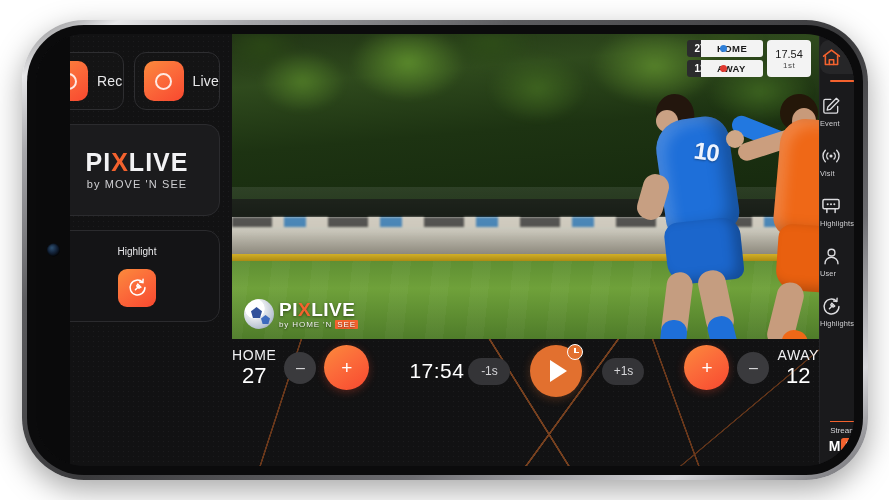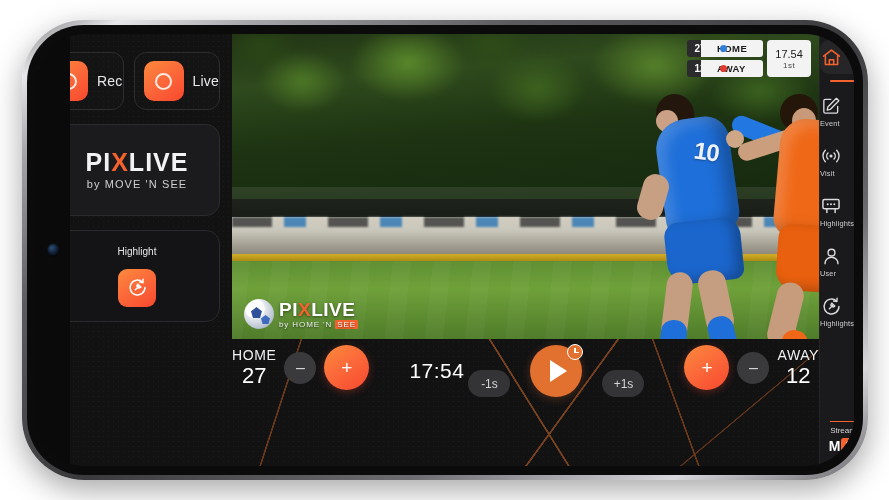--- a/index.html
+++ b/index.html
@@ -243,21 +243,21 @@
   .rnd { border-radius:50%; display:flex; align-items:center; justify-content:center; border:none; }
   .rnd-minus { width:32px; height:32px; background:#3a3a3d; }
   .rnd-plus  { width:45px; height:45px;
                background: linear-gradient(145deg,#fb8a3c 0%,#fb6b3a 45%,#f8482f 100%);
                box-shadow:0 2px 8px rgba(248,72,47,.3); }
   .sym { color:#fff; font-size:19px; line-height:1; font-weight:300; }
   .sym-sm { font-size:16px; color:#d8d8da; }
 
   .clock-block { display:flex; align-items:center; gap:4px; margin:0 18px; }
   .clock-time { font-size:21px; color:#fff; letter-spacing:.5px; }
-  .clock-row { display:flex; align-items:flex-end; gap:20px; }
+  .clock-row { display:flex; align-items:center; gap:20px; }
   .pill { height:27px; min-width:42px; padding:0 10px; border-radius:14px; background:#343437;
           color:#d6d6d9; font-size:12px; display:flex; align-items:center; justify-content:center; }
   .play-btn { position:relative; width:52px; height:52px; border-radius:50%;
               background:#e2702f; display:flex; align-items:center; justify-content:center;
               box-shadow:0 2px 10px rgba(226,112,47,.28); }
   .play-tri { width:0; height:0; border-left:17px solid #fff; border-top:11px solid transparent;
               border-bottom:11px solid transparent; margin-left:5px; }
   .play-clock { position:absolute; right:-1px; top:-1px; width:16px; height:16px; border-radius:50%;
                 border:1.6px solid #fff; background:#e2702f; }
   .play-clock::before{content:""; position:absolute; left:6px; top:3px; width:1.4px; height:5px; background:#fff;}

